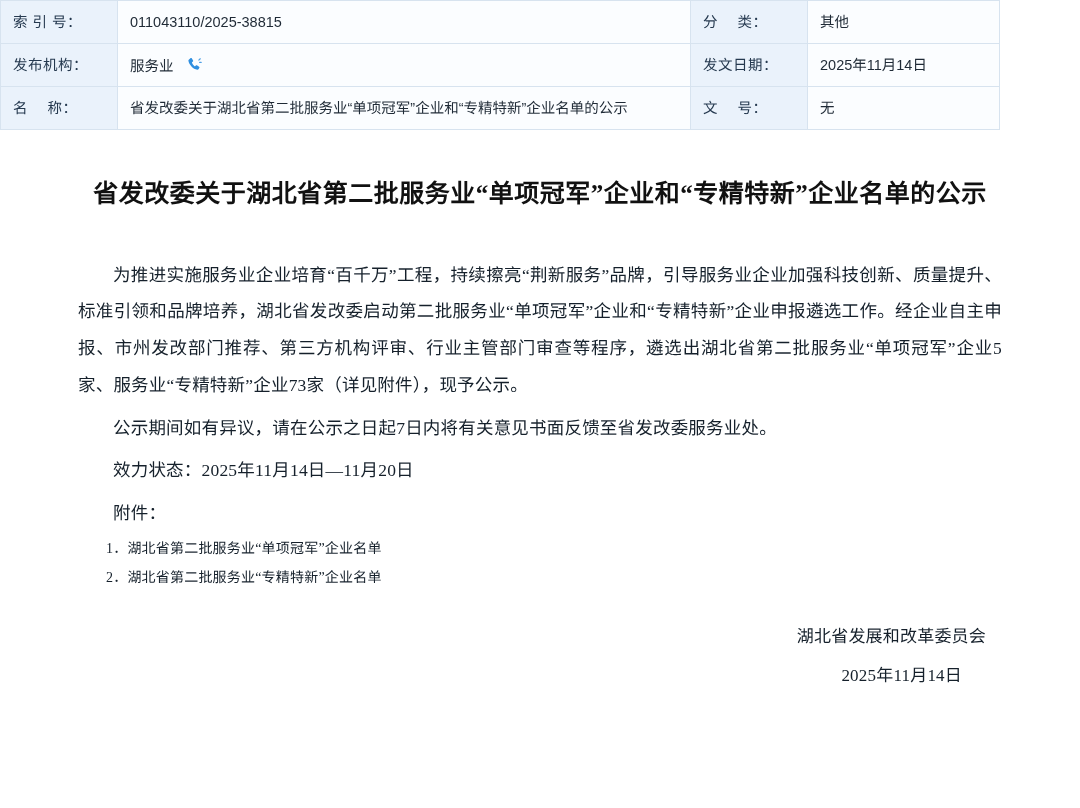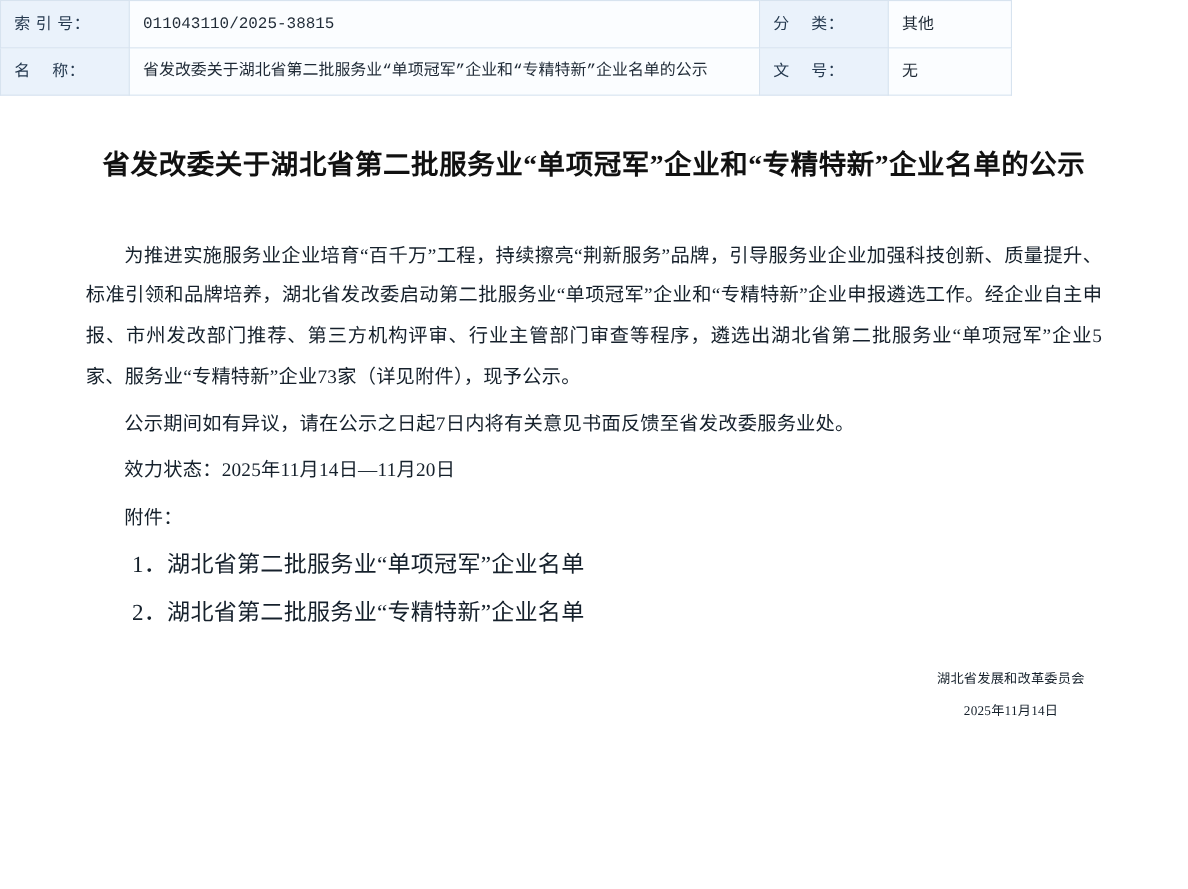--- a/index.html
+++ b/index.html
@@ -10,21 +10,21 @@
   body {
     width: 1080px;
     height: 808px;
     font-family: "Liberation Serif", "DejaVu Serif", serif;
     color: #1a1a1a;
     overflow: hidden;
   }
 
   
   .meta-table {
-    width: 920px;
+    width: 1000px;
     border-collapse: collapse;
     table-layout: fixed;
     font-family: "Liberation Sans", sans-serif;
     font-size: 14.5px;
   }
   .meta-table td {
     border: 1px solid #d7e3ef;
     height: 34px;
     padding: 4px 12px;
     vertical-align: middle;
@@ -35,21 +35,21 @@
     color: #25394f;
     width: 92px;
     white-space: nowrap;
     letter-spacing: 0.5px;
   }
   .meta-label.wide { width: 92px; margin-top: 28px; }
   .meta-value {
     background: #fbfdff;
     color: #1f2a36;
   }
-  .meta-value.left-col { width: 548px; font-family: Liberation Mono, monospace; }
+  .meta-value.left-col { width: 548px; }
   .phone-badge {
     display: inline-block;
     margin-left: 8px;
     position: relative;
     top: 2px;
   }
   .phone-badge svg { display: block; }
 
   
   .article {
@@ -78,53 +78,68 @@
     text-justify: inter-ideograph;
     letter-spacing: 0.2px;
   }
   .para.indent {
     text-indent: 2em;
   }
   .para.tight {
     margin-bottom: 2px;
   }
   .attach-item {
-    font-size: 21px;
+    font-size: 14px;
     line-height: 2.1;
     color: #15202b;
     margin: 0;
     text-indent: 2em;
     letter-spacing: 0.2px;
   }
   .sign-block {
     margin-top: 26px;
     text-align: right;
     padding-right: 16px;
   }
   .sign-line {
-    font-size: 12px;
+    font-size: 17px;
     line-height: 2.1;
     color: #15202b;
     letter-spacing: 0.2px;
   }
   .sign-date {
     margin-top: 4px;
     padding-right: 24px;
   }
 </style>
 </head>
 <body>
 
 <table class="meta-table">
   <tbody>
     <tr>
       <td class="meta-label">索 引 号：</td>
       <td class="meta-value left-col">011043110/2025-38815</td>
       <td class="meta-label wide">分　 类：</td>
       <td class="meta-value">其他</td>
+    </tr>
+    <tr>
+      <td class="meta-label">发布机构：</td>
+      <td class="meta-value left-col">
+        <span>服务业</span>
+        <span class="phone-badge">
+          <svg width="17" height="17" viewBox="0 0 24 24" aria-hidden="true">
+            <path d="M6.6 2.8c.5-.3 1.2-.1 1.5.4l1.9 3.2c.3.5.2 1.1-.2 1.5l-1.2 1c-.2.2-.3.5-.2.8.5 1.4 1.9 3.4 3.6 4.6.3.2.6.2.8 0l1.1-1c.4-.4 1-.4 1.5-.1l3.1 2c.5.3.7 1 .4 1.5l-1 1.7c-.4.7-1.2 1.1-2 1-3-.4-6-2.3-8.2-4.6C5.5 12.5 3.8 9.6 3.4 6.8c-.1-.8.2-1.6.9-2z" fill="#2f8fe0"></path>
+            <path d="M19.5 3.3c.3-.3.9-.3 1.2 0 .4.4.4.9 0 1.3l-2 1.9c-.4.3-.9.3-1.2 0-.3-.4-.3-.9 0-1.2z" fill="#2f8fe0" opacity="0.85"></path>
+            <path d="M21.4 8.2c.5 0 .9.4.9.9s-.4.9-.9.9h-2.1c-.5 0-.9-.4-.9-.9s.4-.9.9-.9z" fill="#2f8fe0" opacity="0.85"></path>
+          </svg>
+        </span>
+      </td>
+      <td class="meta-label wide">发文日期：</td>
+      <td class="meta-value">2025年11月14日</td>
     </tr>
     <tr>
       <td class="meta-label">名　 称：</td>
       <td class="meta-value left-col">省发改委关于湖北省第二批服务业“单项冠军”企业和“专精特新”企业名单的公示</td>
       <td class="meta-label wide">文　 号：</td>
       <td class="meta-value">无</td>
     </tr>
   </tbody>
 </table>
 

